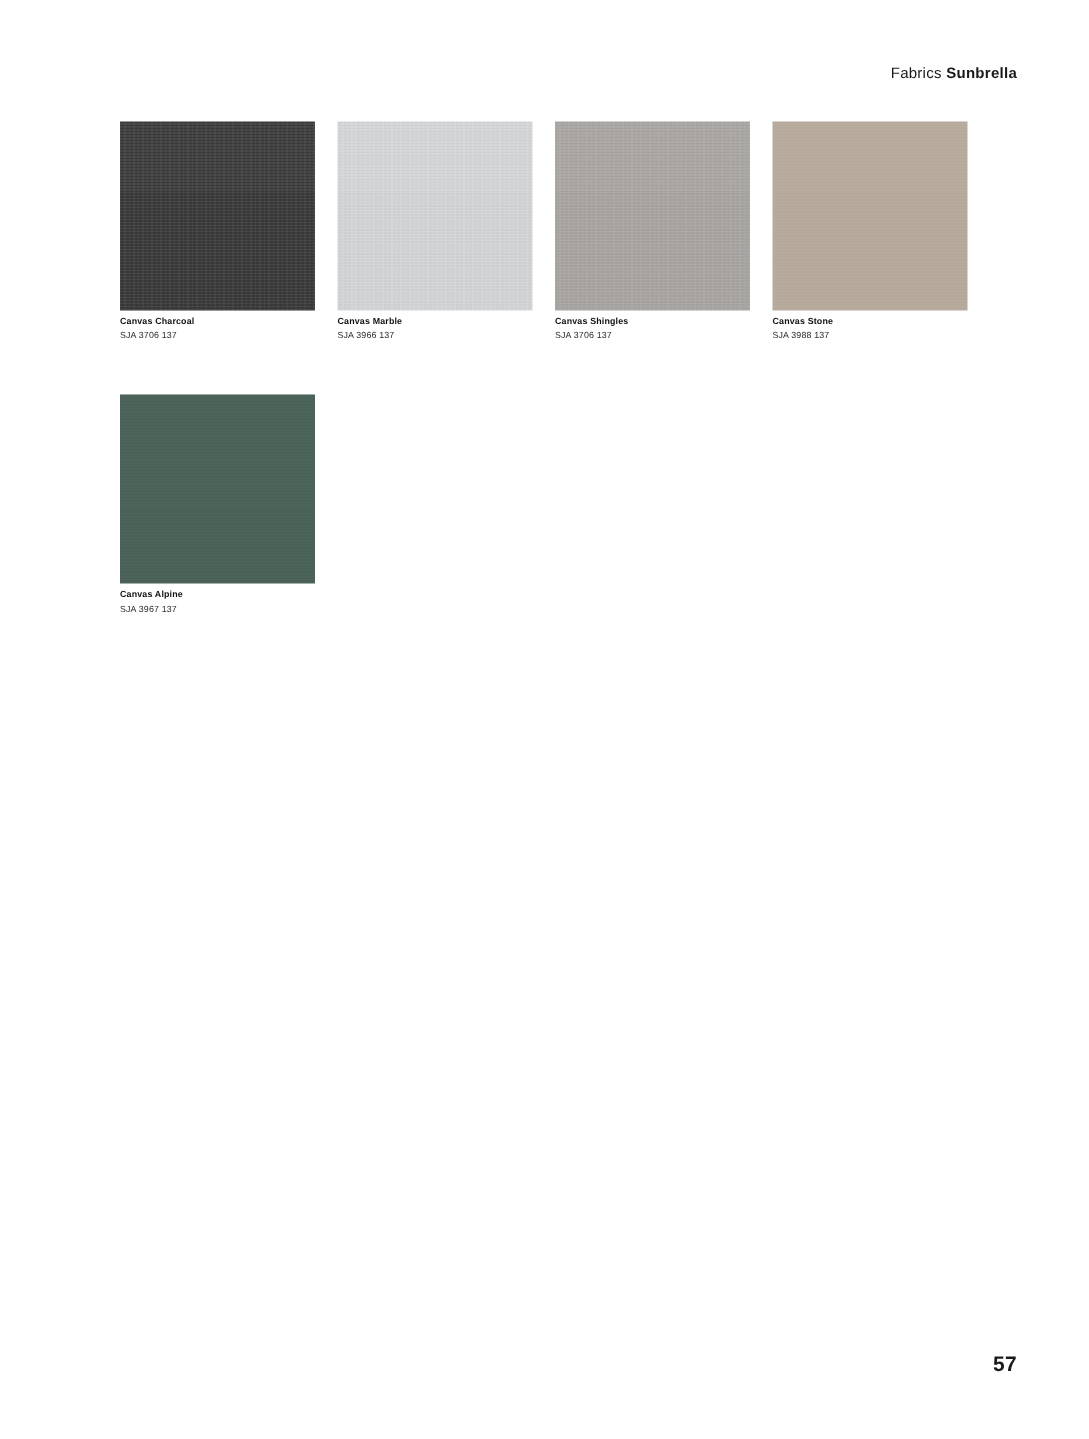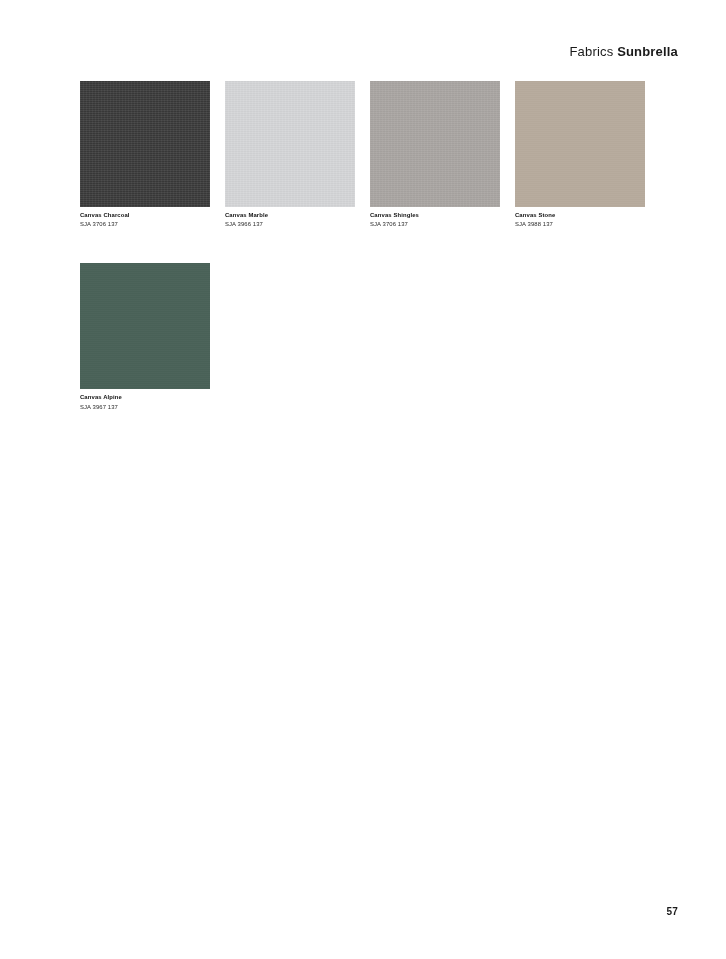--- a/index.html
+++ b/index.html
@@ -16,21 +16,21 @@
     position: relative;
     overflow: hidden;
     -webkit-font-smoothing: antialiased;
   }
 
   
   .page-header {
     position: absolute;
     top: 44px;
     right: 48px;
-    font-size: 13px;
+    font-size: 10px;
     letter-spacing: 0.18px;
     color: #1a1a1a;
     white-space: nowrap;
   }
   .page-header .hdr-category {
     font-weight: 400;
   }
   .page-header .hdr-brand {
     font-weight: 700;
   }
@@ -128,21 +128,21 @@
     letter-spacing: 0.1px;
     color: #2b2b2b;
     display: block;
   }
 
   
   .folio {
     position: absolute;
     right: 48px;
     bottom: 42px;
-    font-size: 10px;
+    font-size: 14px;
     font-weight: 700;
     letter-spacing: 0.2px;
     color: #1a1a1a;
   }
 </style>
 </head>
 <body>
 
 <div class="page-header">
   <span class="hdr-category">Fabrics</span>

